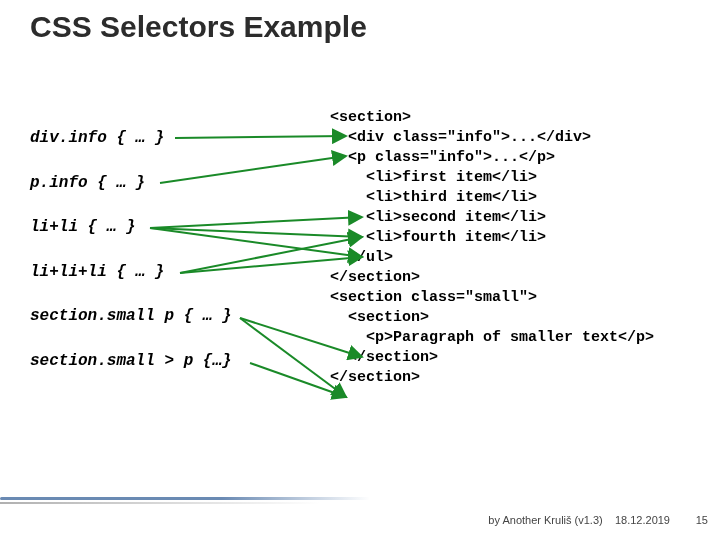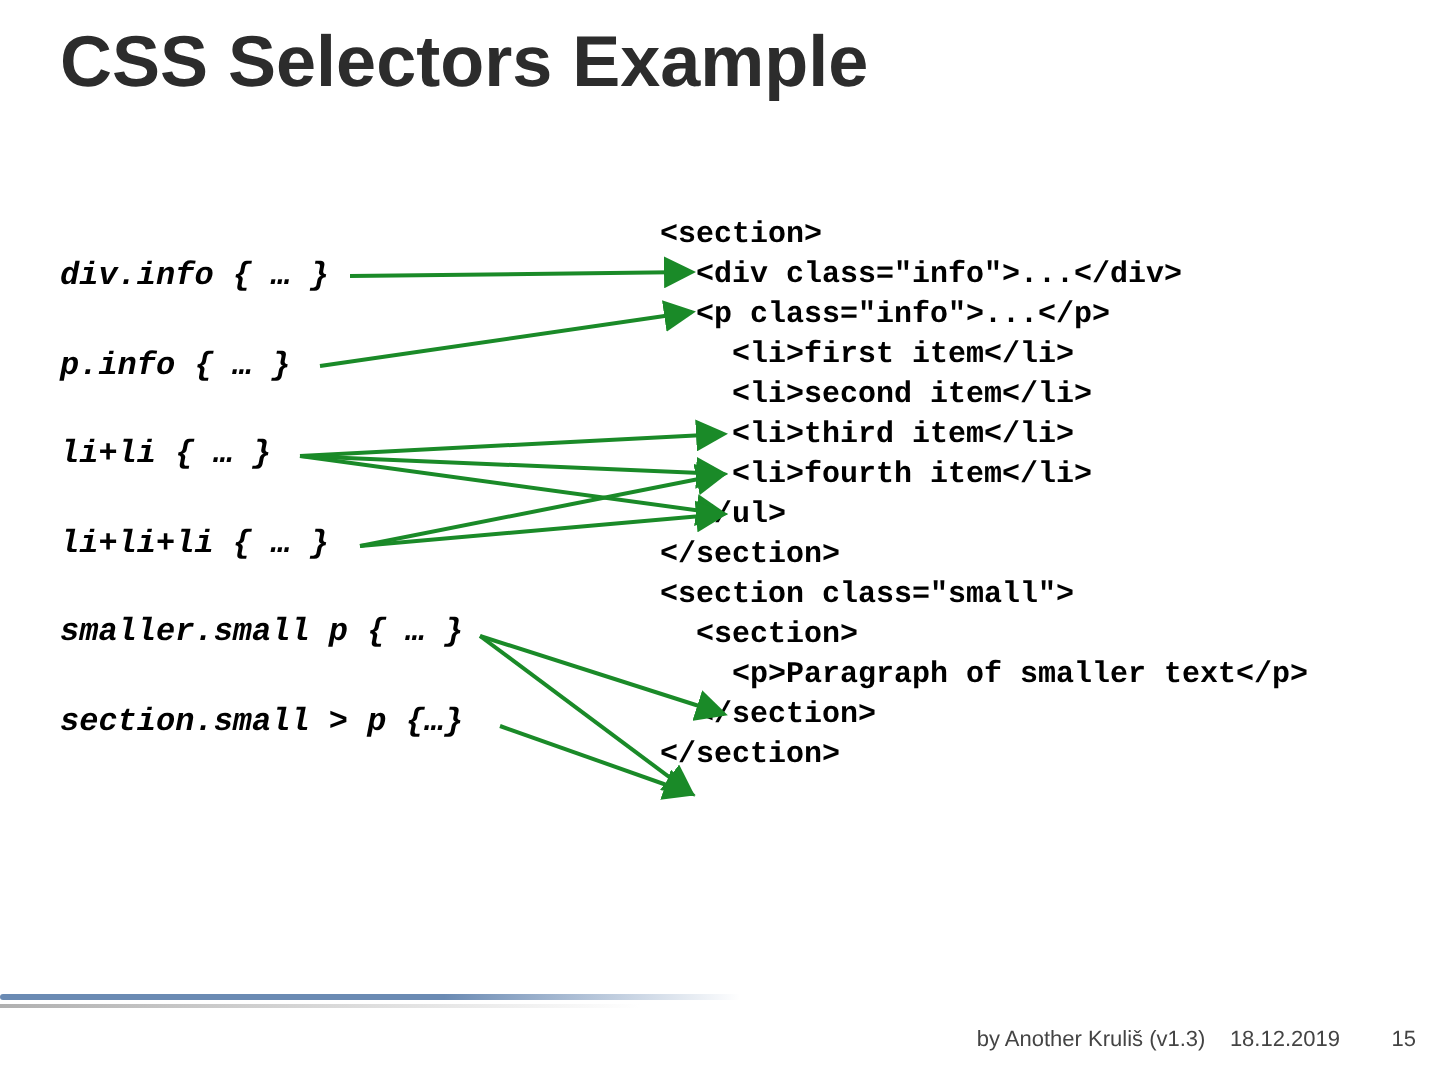--- a/index.html
+++ b/index.html
@@ -3,21 +3,21 @@
 <meta charset="utf-8">
 <style>
   html,body{margin:0;padding:0;}
   body{
     width:720px;height:540px;
     font-family:"Trebuchet MS","Segoe UI",Arial,sans-serif;
     background:#fff;color:#000;
     position:relative;overflow:hidden;
   }
   .title{
-    font-size:36px;
+    font-size:30px;
     font-weight:bold;
     color:#2c2c2c;
     position:absolute;left:30px;top:10px;
     letter-spacing:0px;
   }
   .selectors{
     position:absolute;left:30px;top:130px;
     font-family:"Courier New",monospace;
     font-size:16px;font-weight:bold;color:#000;
     line-height:1.1;
@@ -53,31 +53,31 @@
 </head>
 <body>
 
 <div class="title">CSS Selectors Example</div>
 
 <div class="selectors">
   <div>div.info { … }</div>
   <div>p.info { … }</div>
   <div>li+li { … }</div>
   <div>li+li+li { … }</div>
-  <div>smaller.small p { … }</div>
+  <div>section.small p { … }</div>
   <div>section.small &gt; p {…}</div>
 </div>
 
 <div class="codeblock">
   <div>&lt;section&gt;</div>
   <div class="ind1">&lt;div class="info"&gt;...&lt;/div&gt;</div>
   <div class="ind1">&lt;p class="info"&gt;...&lt;/p&gt;</div>
   <div class="ind2">&lt;li&gt;first item&lt;/li&gt;</div>
+  <div class="ind2">&lt;li&gt;third item&lt;/li&gt;</div>
   <div class="ind2">&lt;li&gt;second item&lt;/li&gt;</div>
-  <div class="ind2">&lt;li&gt;third item&lt;/li&gt;</div>
   <div class="ind2">&lt;li&gt;fourth item&lt;/li&gt;</div>
   <div class="ind1">&lt;/ul&gt;</div>
   <div>&lt;/section&gt;</div>
   <div>&lt;section class="small"&gt;</div>
   <div class="ind1">&lt;section&gt;</div>
   <div class="ind2">&lt;p&gt;Paragraph of smaller text&lt;/p&gt;</div>
   <div class="ind1">&lt;/section&gt;</div>
   <div>&lt;/section&gt;</div>
 </div>
 

